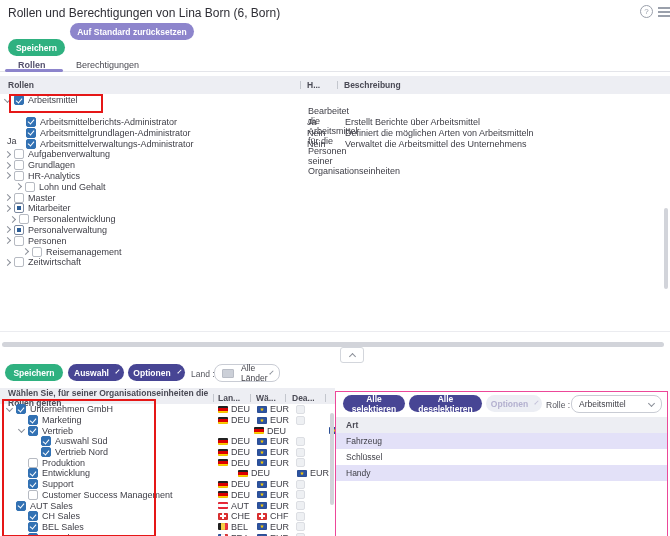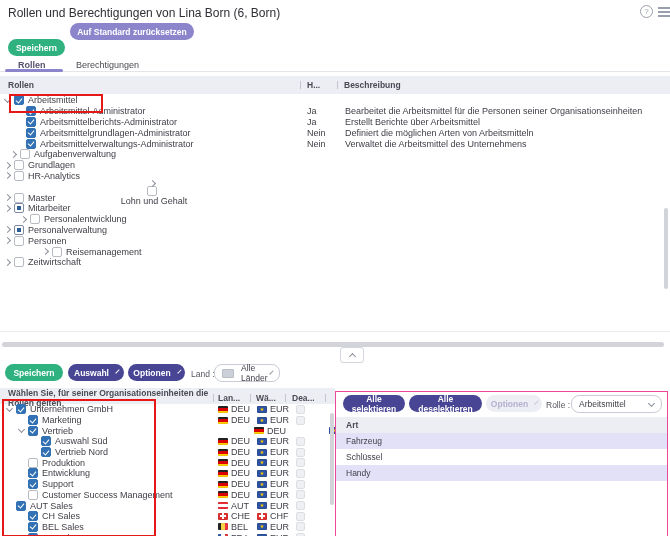--- a/index.html
+++ b/index.html
@@ -115,26 +115,20 @@
           </span>
           <span class="cb checked">
             <span class="tick"></span>
           </span>
           <span>Arbeitsmittel</span>
         </div>
         <div style="padding-left: 7px;"></div>
         <div style="padding-left: 8px;"></div>
       </div>
       <div class="trow" style="height: 10.8px; grid-template-columns: 300px 37px 1fr;">
-        <div class="treecell" style="padding-left: 26px;">
-          <span class="cb checked">
-            <span class="tick"></span>
-          </span>
-          <span>Arbeitsmittel-Administrator</span>
-        </div>
         <div style="padding-left: 7px;">Ja</div>
         <div style="padding-left: 8px;">Bearbeitet die Arbeitsmittel für die Personen seiner Organisationseinheiten</div>
       </div>
       <div class="trow" style="height: 10.8px; grid-template-columns: 300px 37px 1fr;">
         <div class="treecell" style="padding-left: 26px;">
           <span class="cb checked">
             <span class="tick"></span>
           </span>
           <span>Arbeitsmittelberichts-Administrator</span>
         </div>
@@ -155,21 +149,21 @@
         <div class="treecell" style="padding-left: 26px;">
           <span class="cb checked">
             <span class="tick"></span>
           </span>
           <span>Arbeitsmittelverwaltungs-Administrator</span>
         </div>
         <div style="padding-left: 7px;">Nein</div>
         <div style="padding-left: 8px;">Verwaltet die Arbeitsmittel des Unternehmens</div>
       </div>
       <div class="trow" style="height: 10.8px; grid-template-columns: 300px 37px 1fr;">
-        <div class="treecell" style="padding-left: 9px;">
+        <div class="treecell" style="padding-left: 3px;">
           <span class="expander">
             <span class="chev grey closed"></span>
           </span>
           <span class="cb unchecked"></span>
           <span>Aufgabenverwaltung</span>
         </div>
         <div style="padding-left: 7px;"></div>
         <div style="padding-left: 8px;"></div>
       </div>
       <div class="trow" style="height: 10.8px; grid-template-columns: 300px 37px 1fr;">
@@ -188,21 +182,21 @@
           <span class="expander">
             <span class="chev grey closed"></span>
           </span>
           <span class="cb unchecked"></span>
           <span>HR-Analytics</span>
         </div>
         <div style="padding-left: 7px;"></div>
         <div style="padding-left: 8px;"></div>
       </div>
       <div class="trow" style="height: 10.8px; grid-template-columns: 300px 37px 1fr;">
-        <div class="treecell" style="padding-left: 8px; flex-direction: column;">
+        <div class="treecell" style="padding-left: 14px;">
           <span class="expander">
             <span class="chev grey closed"></span>
           </span>
           <span class="cb unchecked"></span>
           <span>Lohn und Gehalt</span>
         </div>
         <div style="padding-left: 7px;"></div>
         <div style="padding-left: 8px;"></div>
       </div>
       <div class="trow" style="height: 10.8px; grid-template-columns: 300px 37px 1fr;">
@@ -223,21 +217,21 @@
           </span>
           <span class="cb ind">
             <span class="sq"></span>
           </span>
           <span>Mitarbeiter</span>
         </div>
         <div style="padding-left: 7px;"></div>
         <div style="padding-left: 8px;"></div>
       </div>
       <div class="trow" style="height: 10.8px; grid-template-columns: 300px 37px 1fr;">
-        <div class="treecell" style="padding-left: 19px;">
+        <div class="treecell" style="padding-left: 8px;">
           <span class="expander">
             <span class="chev grey closed"></span>
           </span>
           <span class="cb unchecked"></span>
           <span>Personalentwicklung</span>
         </div>
         <div style="padding-left: 7px;"></div>
         <div style="padding-left: 8px;"></div>
       </div>
       <div class="trow" style="height: 10.8px; grid-template-columns: 300px 37px 1fr;">
@@ -258,21 +252,21 @@
           <span class="expander">
             <span class="chev grey closed"></span>
           </span>
           <span class="cb unchecked"></span>
           <span>Personen</span>
         </div>
         <div style="padding-left: 7px;"></div>
         <div style="padding-left: 8px;"></div>
       </div>
       <div class="trow" style="height: 10.8px; grid-template-columns: 300px 37px 1fr;">
-        <div class="treecell" style="padding-left: 5px; margin-left: 36px;">
+        <div class="treecell" style="padding-left: 21px;">
           <span class="expander">
             <span class="chev grey closed"></span>
           </span>
           <span class="cb unchecked"></span>
           <span>Reisemanagement</span>
         </div>
         <div style="padding-left: 7px;"></div>
         <div style="padding-left: 8px;"></div>
       </div>
       <div class="trow" style="height: 10.8px; grid-template-columns: 300px 37px 1fr;">
@@ -443,21 +437,21 @@
           <span>DEU</span>
         </div>
         <div class="treecell" style="padding-left: 7px;">
           <span class="flag flag-EUR"></span>
           <span>EUR</span>
         </div>
         <div class="treecell" style="padding-left: 11px;">
           <span class="cb dis"></span>
         </div>
       </div>
-      <div class="trow" style="height: 10.7px; grid-template-columns: 213px 37px 35px 1fr;">
+      <div class="trow" style="height: 10.7px; grid-template-columns: 213px 37px 35px 1fr; gap: 20px;">
         <div class="treecell" style="padding-left: 28px;">
           <span class="cb checked">
             <span class="tick"></span>
           </span>
           <span>Entwicklung</span>
         </div>
         <div class="treecell" style="padding-left: 5px;">
           <span class="flag flag-DEU"></span>
           <span>DEU</span>
         </div>

